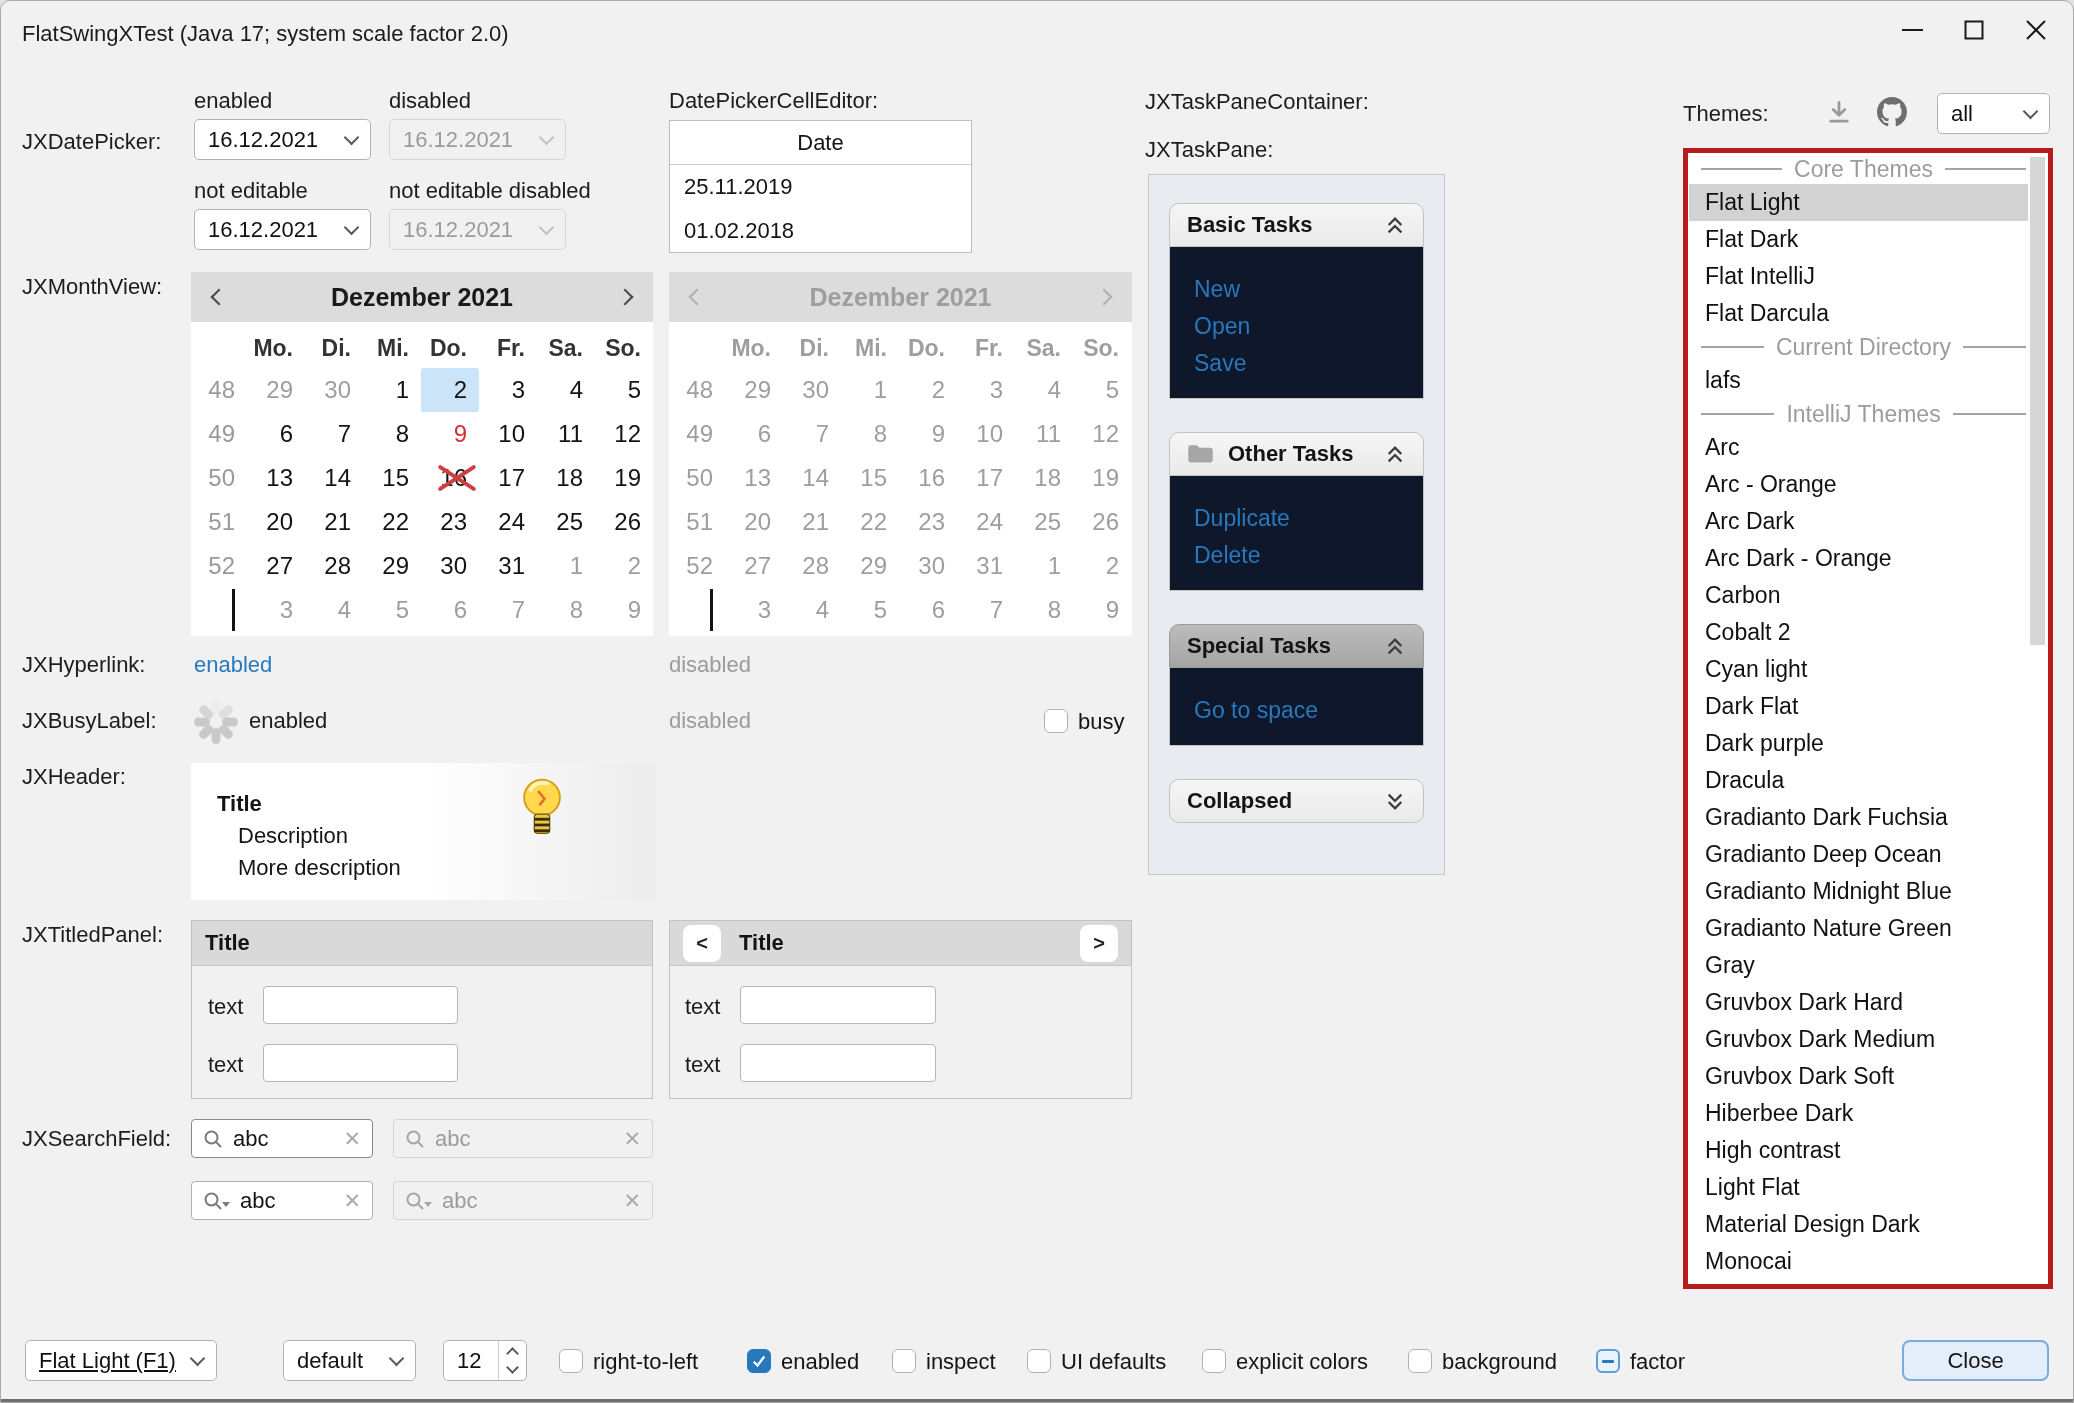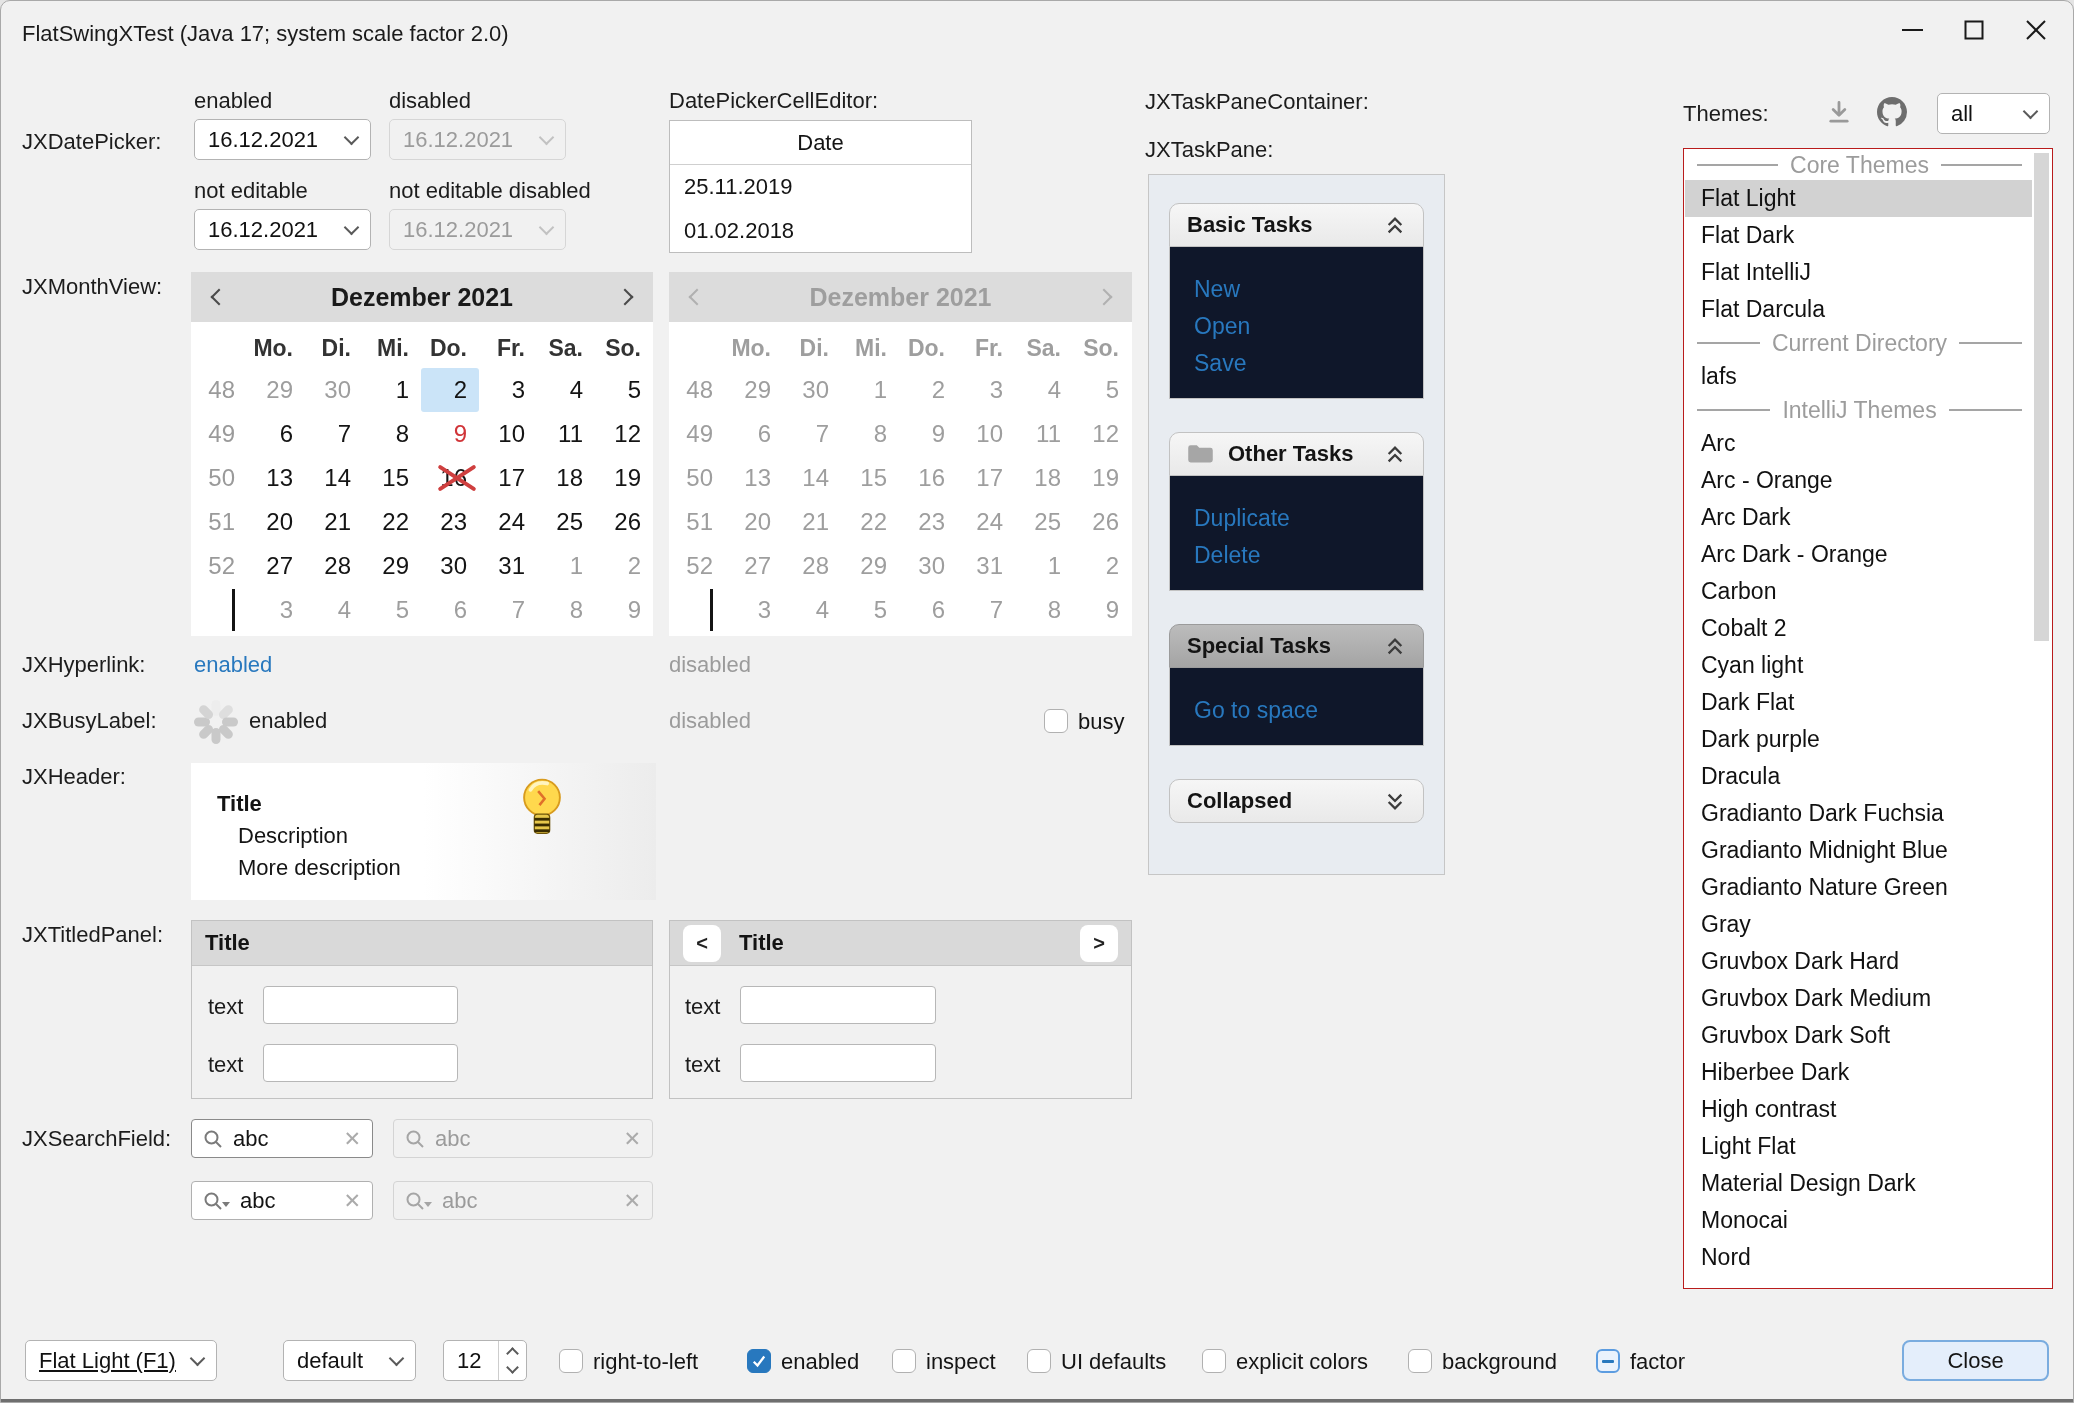--- a/index.html
+++ b/index.html
@@ -93,21 +93,21 @@
                  background:linear-gradient(#f6f6f6,#e9e9e9); display:flex; align-items:center;
                  padding:0 17px; font-weight:bold; font-size:22px; color:#141414; }
   .pane-header.special { background:linear-gradient(#bcbcbc,#a4a4a4); border-color:#9b9b9b; }
   .pane-header.only { border-radius:10px; }
   .pane-body { border:1px solid #c2c2c2; border-top:none; background:#0f172a; padding:24px 24px 16px; }
   .pane-link { display:block; color:#2878be; font-size:23px; line-height:37px; text-decoration:none; }
   .dchev { margin-left:auto; }
   .folder-icon { margin-right:14px; }
 
   
-  .themes-list { position:absolute; background:#fff; border:1px solid #b91c1c; overflow:hidden; }
+  .themes-list { position:absolute; background:#fff; border:5px solid #b91c1c; overflow:hidden; }
   .list-inner { position:absolute; left:1px; top:1px; width:347px; }
   .theme-item { height:37px; line-height:37px; padding-left:16px; font-size:23px; color:#111; white-space:nowrap; }
   .theme-item.selected { background:#d2d2d2; }
   .theme-sep { height:30px; display:flex; align-items:center; color:#9c9c9c; font-size:23px; }
   .theme-sep .line { flex:1; height:2px; background:#a5a5a5; }
   .theme-sep .line:first-child { margin-left:12px; margin-right:12px; }
   .theme-sep .line:last-child { margin-left:12px; margin-right:10px; }
   .vscroll { position:absolute; top:1px; bottom:1px; right:1px; width:19px; background:#fff; }
   .vthumb { position:absolute; left:2px; right:2px; background:#d6d6d6; }
 
@@ -519,20 +519,21 @@
         <div class="theme-item">Arc - Orange</div>
         <div class="theme-item">Arc Dark</div>
         <div class="theme-item">Arc Dark - Orange</div>
         <div class="theme-item">Carbon</div>
         <div class="theme-item">Cobalt 2</div>
         <div class="theme-item">Cyan light</div>
         <div class="theme-item">Dark Flat</div>
         <div class="theme-item">Dark purple</div>
         <div class="theme-item">Dracula</div>
         <div class="theme-item">Gradianto Dark Fuchsia</div>
+        <div class="theme-item">Gradianto Deep Ocean</div>
         <div class="theme-item">Gradianto Midnight Blue</div>
         <div class="theme-item">Gradianto Nature Green</div>
         <div class="theme-item">Gray</div>
         <div class="theme-item">Gruvbox Dark Hard</div>
         <div class="theme-item">Gruvbox Dark Medium</div>
         <div class="theme-item">Gruvbox Dark Soft</div>
         <div class="theme-item">Hiberbee Dark</div>
         <div class="theme-item">High contrast</div>
         <div class="theme-item">Light Flat</div>
         <div class="theme-item">Material Design Dark</div>

